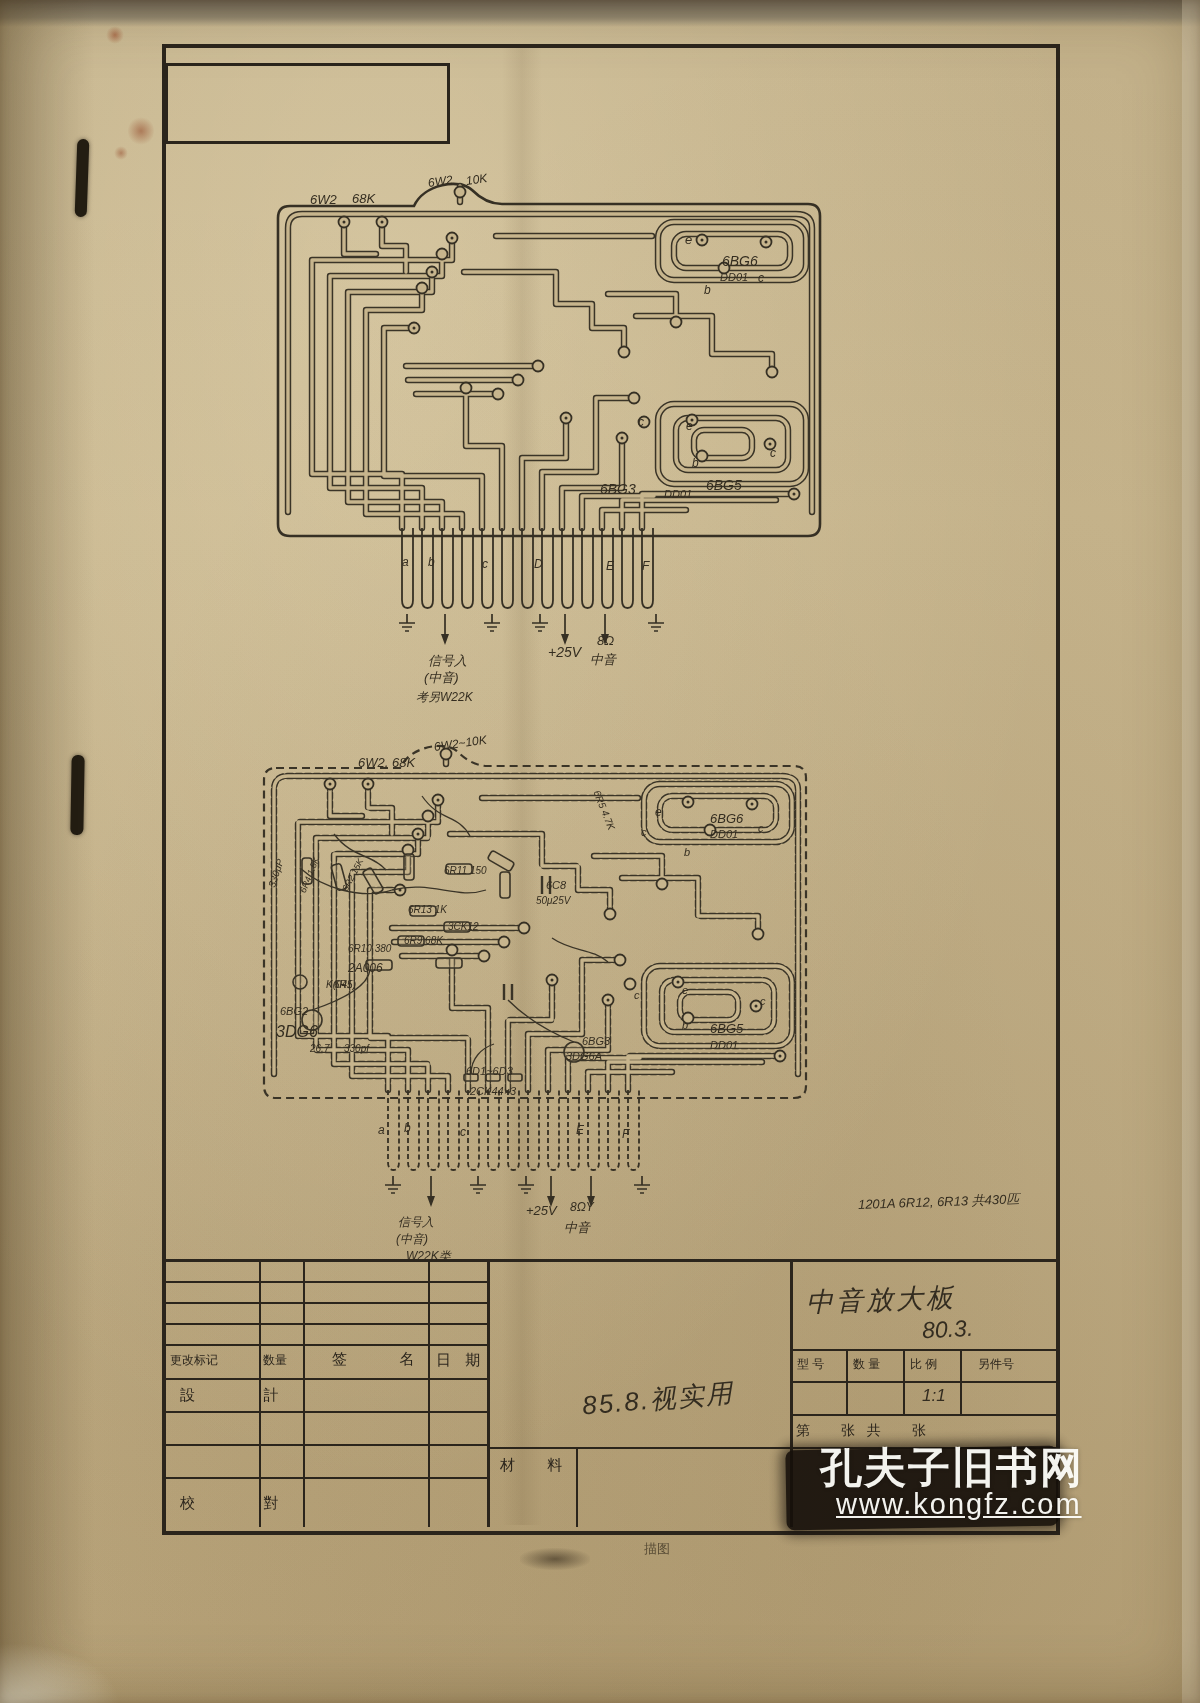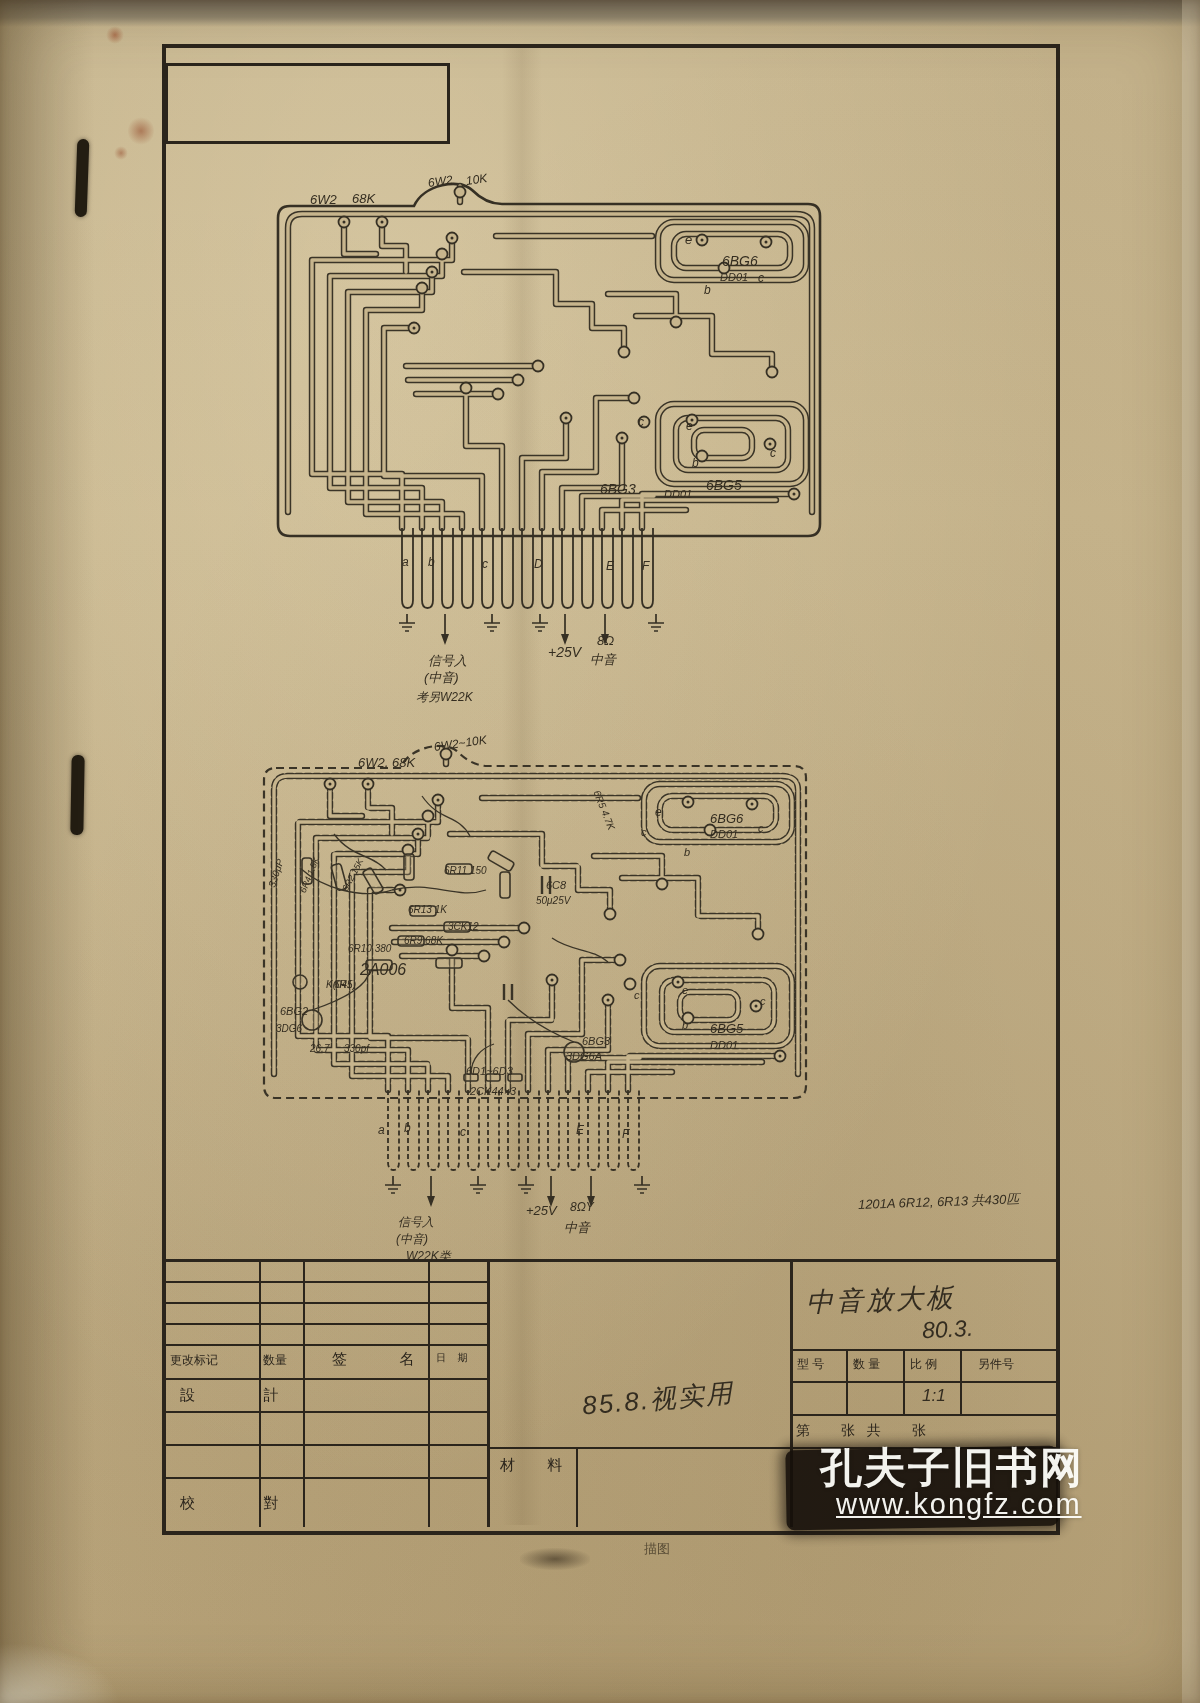--- a/index.html
+++ b/index.html
@@ -249,25 +249,25 @@
       <span class="dlabel" style="left: 272px; top: 882px; font-size: 10px; transform: rotate(-72deg);">330μP</span>
       <span class="dlabel" style="left: 303px; top: 888px; font-size: 9px; transform: rotate(-68deg);">6R4 1.5K</span>
       <span class="dlabel" style="left: 345px; top: 886px; font-size: 9px; transform: rotate(-62deg);">6R2 15K</span>
       <span class="dlabel" style="left: 444px; top: 866px; font-size: 10px;">6R11 150</span>
       <span class="dlabel" style="left: 546px; top: 880px; font-size: 11px;">6C8</span>
       <span class="dlabel" style="left: 536px; top: 896px; font-size: 10px;">50μ25V</span>
       <span class="dlabel" style="left: 408px; top: 905px; font-size: 10px;">6R13 1K</span>
       <span class="dlabel" style="left: 448px; top: 922px; font-size: 10px;">3CK12</span>
       <span class="dlabel" style="left: 404px; top: 936px; font-size: 10px;">6R9 68K</span>
       <span class="dlabel" style="left: 348px; top: 944px; font-size: 10px;">6R10 380</span>
-      <span class="dlabel" style="left: 360px; top: 962px; font-size: 16px;">2A006</span>
+      <span class="dlabel" style="left: 348px; top: 962px; font-size: 12px;">2A006</span>
       <span class="dlabel" style="left: 294px; top: 980px; font-size: 10px; padding-left: 32px;">K(045)</span>
       <span class="dlabel" style="left: 334px; top: 980px; font-size: 10px;">6R1</span>
       <span class="dlabel" style="left: 280px; top: 1006px; font-size: 11px;">6BG2</span>
-      <span class="dlabel" style="left: 276px; top: 1024px; font-size: 10px;">3DG6</span>
+      <span class="dlabel" style="left: 276px; top: 1024px; font-size: 16px;">3DG6</span>
       <span class="dlabel" style="left: 310px; top: 1044px; font-size: 10px;">26.7</span>
       <span class="dlabel" style="left: 344px; top: 1044px; font-size: 10px;">330pf</span>
       <span class="dlabel" style="left: 634px; top: 990px; font-size: 11px;">c</span>
       <span class="dlabel" style="left: 682px; top: 985px; font-size: 11px;">e</span>
       <span class="dlabel" style="left: 760px; top: 996px; font-size: 11px;">c</span>
       <span class="dlabel" style="left: 682px; top: 1020px; font-size: 11px;">b</span>
       <span class="dlabel" style="left: 710px; top: 1022px; font-size: 13px;">6BG5</span>
       <span class="dlabel" style="left: 710px; top: 1040px; font-size: 11px;">DD01</span>
       <span class="dlabel" style="left: 582px; top: 1036px; font-size: 11px;">6BG3</span>
       <span class="dlabel" style="left: 566px; top: 1051px; font-size: 11px;">3DG6A</span>
@@ -306,21 +306,21 @@
   <div class="vl" style="left:487px;top:1259px;width:3px;height:268px;"></div>
   <div class="vl" style="left:576px;top:1447px;width:2px;height:80px;"></div>
   <div class="vl" style="left:790px;top:1259px;width:3px;height:268px;"></div>
   <div class="vl" style="left:846px;top:1349px;width:2px;height:65px;"></div>
   <div class="vl" style="left:903px;top:1349px;width:2px;height:65px;"></div>
   <div class="vl" style="left:960px;top:1349px;width:2px;height:65px;"></div>
 
   <div class="tbl" style="left:170px;top:1352px;font-size:12px;">更改标记</div>
   <div class="tbl" style="left:263px;top:1352px;font-size:12px;">数量</div>
   <div class="tbl" style="left:332px;top:1350px;font-size:15px;letter-spacing:10px;">签   名</div>
-  <div class="tbl" style="left:436px;top:1351px;font-size:10px;letter-spacing:2px;text-align:right;">日  期</div>
+  <div class="tbl" style="left:436px;top:1351px;font-size:15px;letter-spacing:2px;text-align:right;">日  期</div>
   <div class="tbl" style="left:180px;top:1386px;font-size:15px;letter-spacing:14px;">設   計</div>
   <div class="tbl" style="left:180px;top:1494px;font-size:15px;letter-spacing:14px;">校   對</div>
   <div class="tbl" style="left:500px;top:1456px;font-size:15px;letter-spacing:8px;">材  料</div>
   <div class="tbl hw" style="left:582px;top:1382px;font-size:26px;letter-spacing:2px;transform:rotate(-5deg);">85.8.视实用</div>
   <div class="tbl hw" style="left:806px;top:1282px;font-size:27px;letter-spacing:3px;transform:rotate(-2deg);">中音放大板</div>
   <div class="tbl hw" style="left:922px;top:1316px;font-size:23px;transform:rotate(-3deg);">80.3.</div>
   <div class="tbl" style="left:797px;top:1356px;font-size:12px;">型 号</div>
   <div class="tbl" style="left:853px;top:1356px;font-size:12px;">数 量</div>
   <div class="tbl" style="left:910px;top:1356px;font-size:12px;text-align:center;">比 例</div>
   <div class="tbl" style="left:978px;top:1356px;font-size:12px;">另件号</div>

